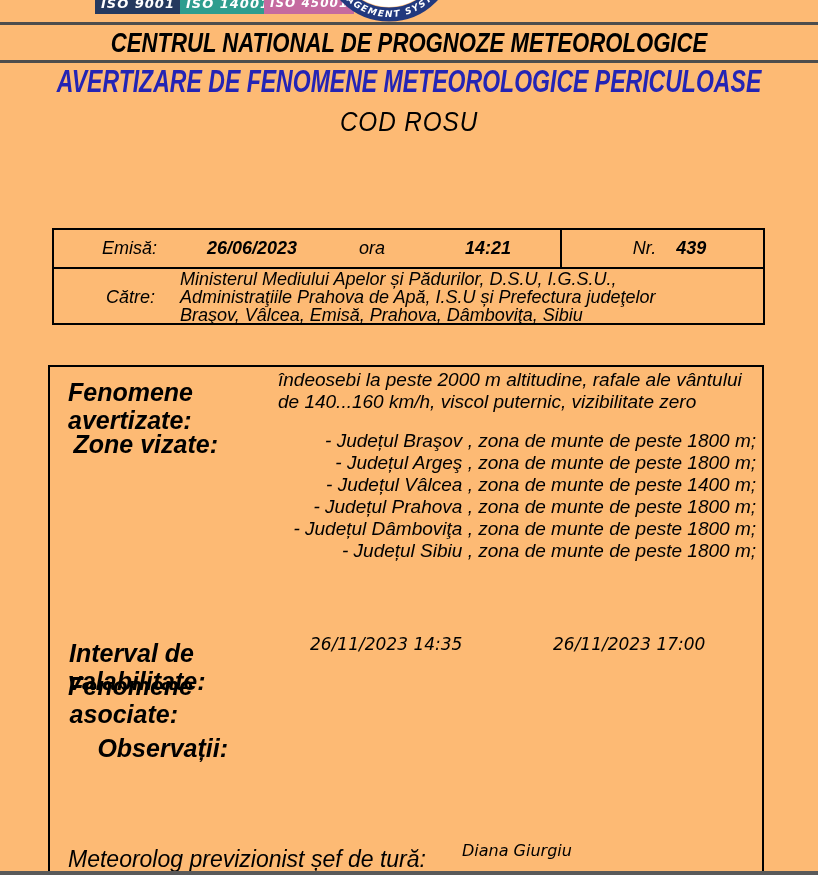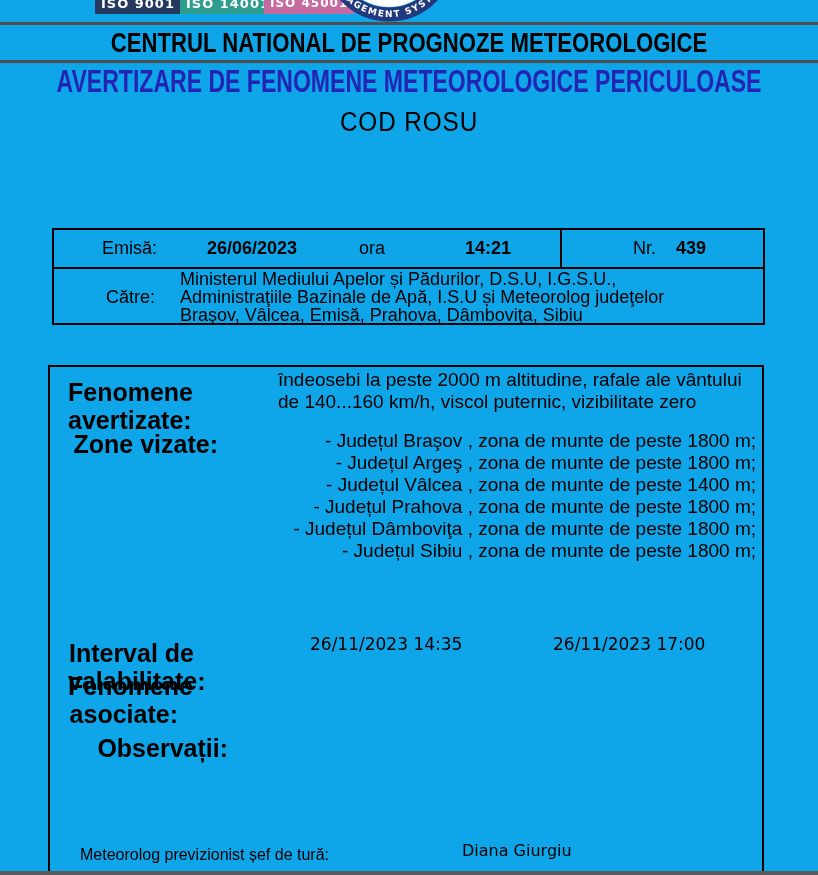--- a/index.html
+++ b/index.html
@@ -1,17 +1,17 @@
 <!DOCTYPE html>
 <html><head>
 <meta charset="utf-8">
 <style>
   html,body{margin:0;padding:0;background:#fff;}
-  .page{position:relative;width:818px;height:875px;overflow:hidden;background:#0ea5e9;
-        font-family:"Liberation Sans",sans-serif;color:#000;}
+  .page{position:relative;width:818px;height:875px;overflow:hidden;background:#fdba74;
+        font-family:"Liberation Sans",sans-serif;color:#000;font-style:italic;}
 
   
   .iso-badge{position:absolute;top:-7px;height:21px;line-height:21px;padding:0 6px;
              color:#fff;font-weight:bold;font-size:13px;letter-spacing:1px;
              font-family:"DejaVu Sans",sans-serif;white-space:nowrap;}
   .b1{left:95px;}
   .b2{left:180px;}
   .b3{left:264px;font-size:12px;}
   .seal-svg{position:absolute;left:310px;top:0;}
 
@@ -53,21 +53,21 @@
   .l-zone{left:18px;top:63px;width:150px;}
   .l-int{left:18px;top:256px;width:126px;margin-top:16px;}
   .l-asoc{left:18px;top:305px;width:110px;}
   .l-obs{left:18px;top:367px;width:160px;}
   .v-fen{position:absolute;left:228px;top:2px;width:478px;font-size:19px;line-height:21.5px;}
   .v-zone{position:absolute;left:228px;top:63px;width:478px;font-size:19px;line-height:22px;text-align:right;}
   .v-zone .zi{white-space:normal;}
   .v-int{position:absolute;top:267px;font-family:"DejaVu Sans",sans-serif;font-size:17px;white-space:nowrap;}
   .v-int1{left:260px;}
   .v-int2{left:503px;}
-  .sig-label{position:absolute;left:30px;top:479px;font-size:16px;}
+  .sig-label{position:absolute;left:18px;top:479px;font-size:23px;}
   .sig-name{position:absolute;left:412px;top:474px;font-family:"DejaVu Sans",sans-serif;font-size:16px;}
 
   
   .bottom-strip{position:absolute;left:0;top:871px;width:818px;height:4px;background:#5a5a5a;}
 </style>
 </head>
 <body>
 
 <div class="page">
 
@@ -98,21 +98,21 @@
       <span class="val-time">14:21</span>
       <div class="nr-cell">
         <span class="nr-l">Nr.</span>
         <span class="nr-v">439</span>
       </div>
     </div>
     <div class="meta-row2">
       <span class="lbl-catre">Către:</span>
       <div class="catre-lines">
         <div>Ministerul Mediului Apelor și Pădurilor, D.S.U, I.G.S.U.,</div>
-        <div>Administraţiile Bazinale de Apă, I.S.U și Meteorolog judeţelor</div>
+        <div>Administraţiile Prahova de Apă, I.S.U și Prefectura judeţelor</div>
         <div>Braşov, Vâlcea, Emisă, Prahova, Dâmboviţa, Sibiu</div>
       </div>
     </div>
   </div>
 
   <div class="content">
     <div class="blabel l-fen">Fenomene avertizate:</div>
     <div class="v-fen">îndeosebi la peste 2000 m altitudine, rafale ale vântului de 140...160 km/h, viscol puternic, vizibilitate zero</div>
 
     <div class="blabel l-zone">Zone vizate:</div>

